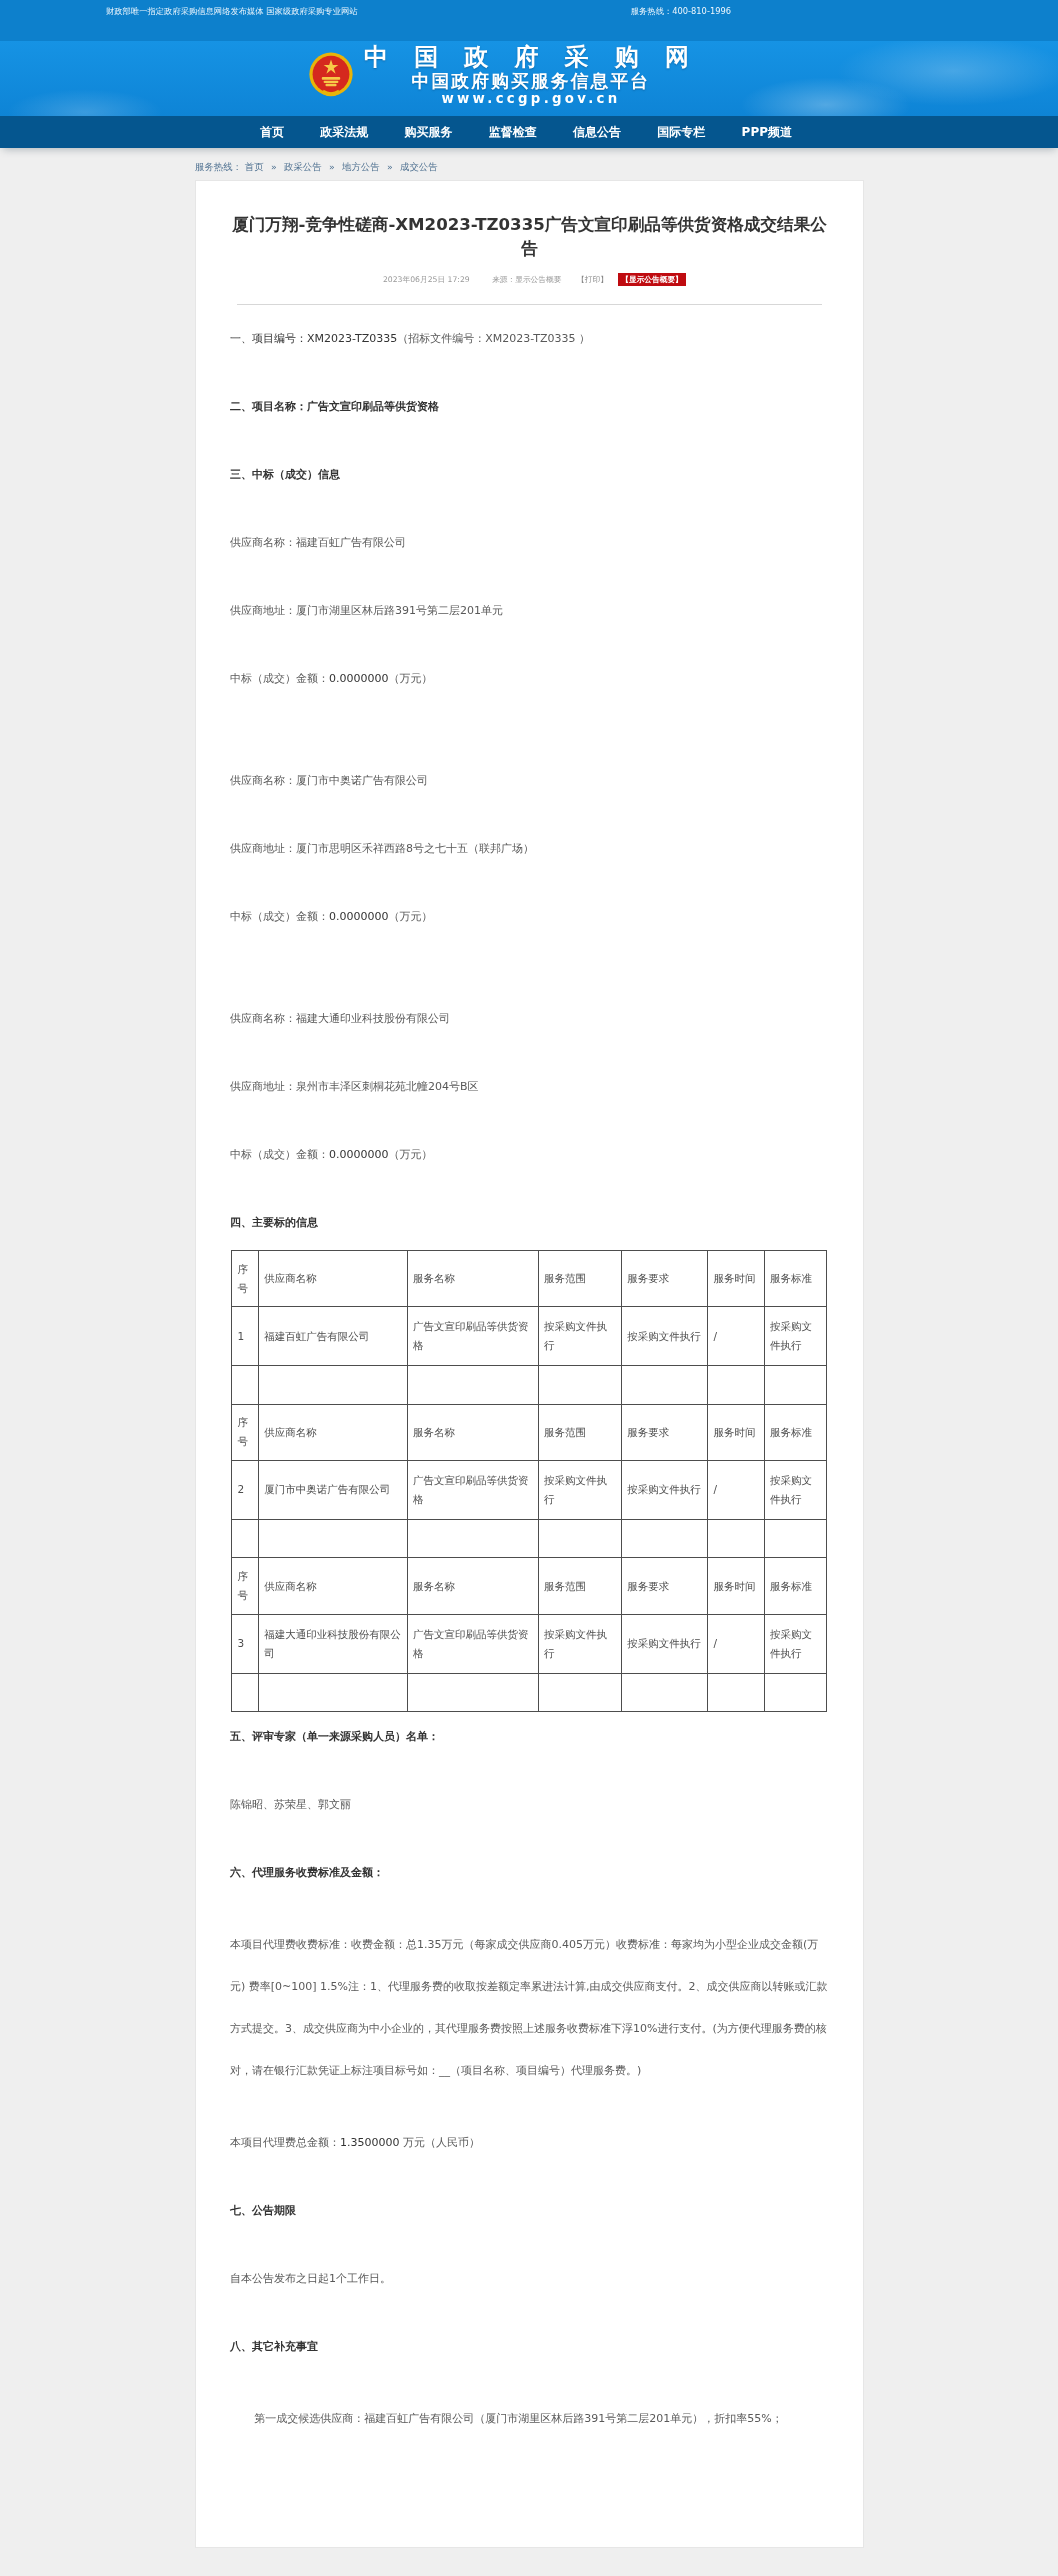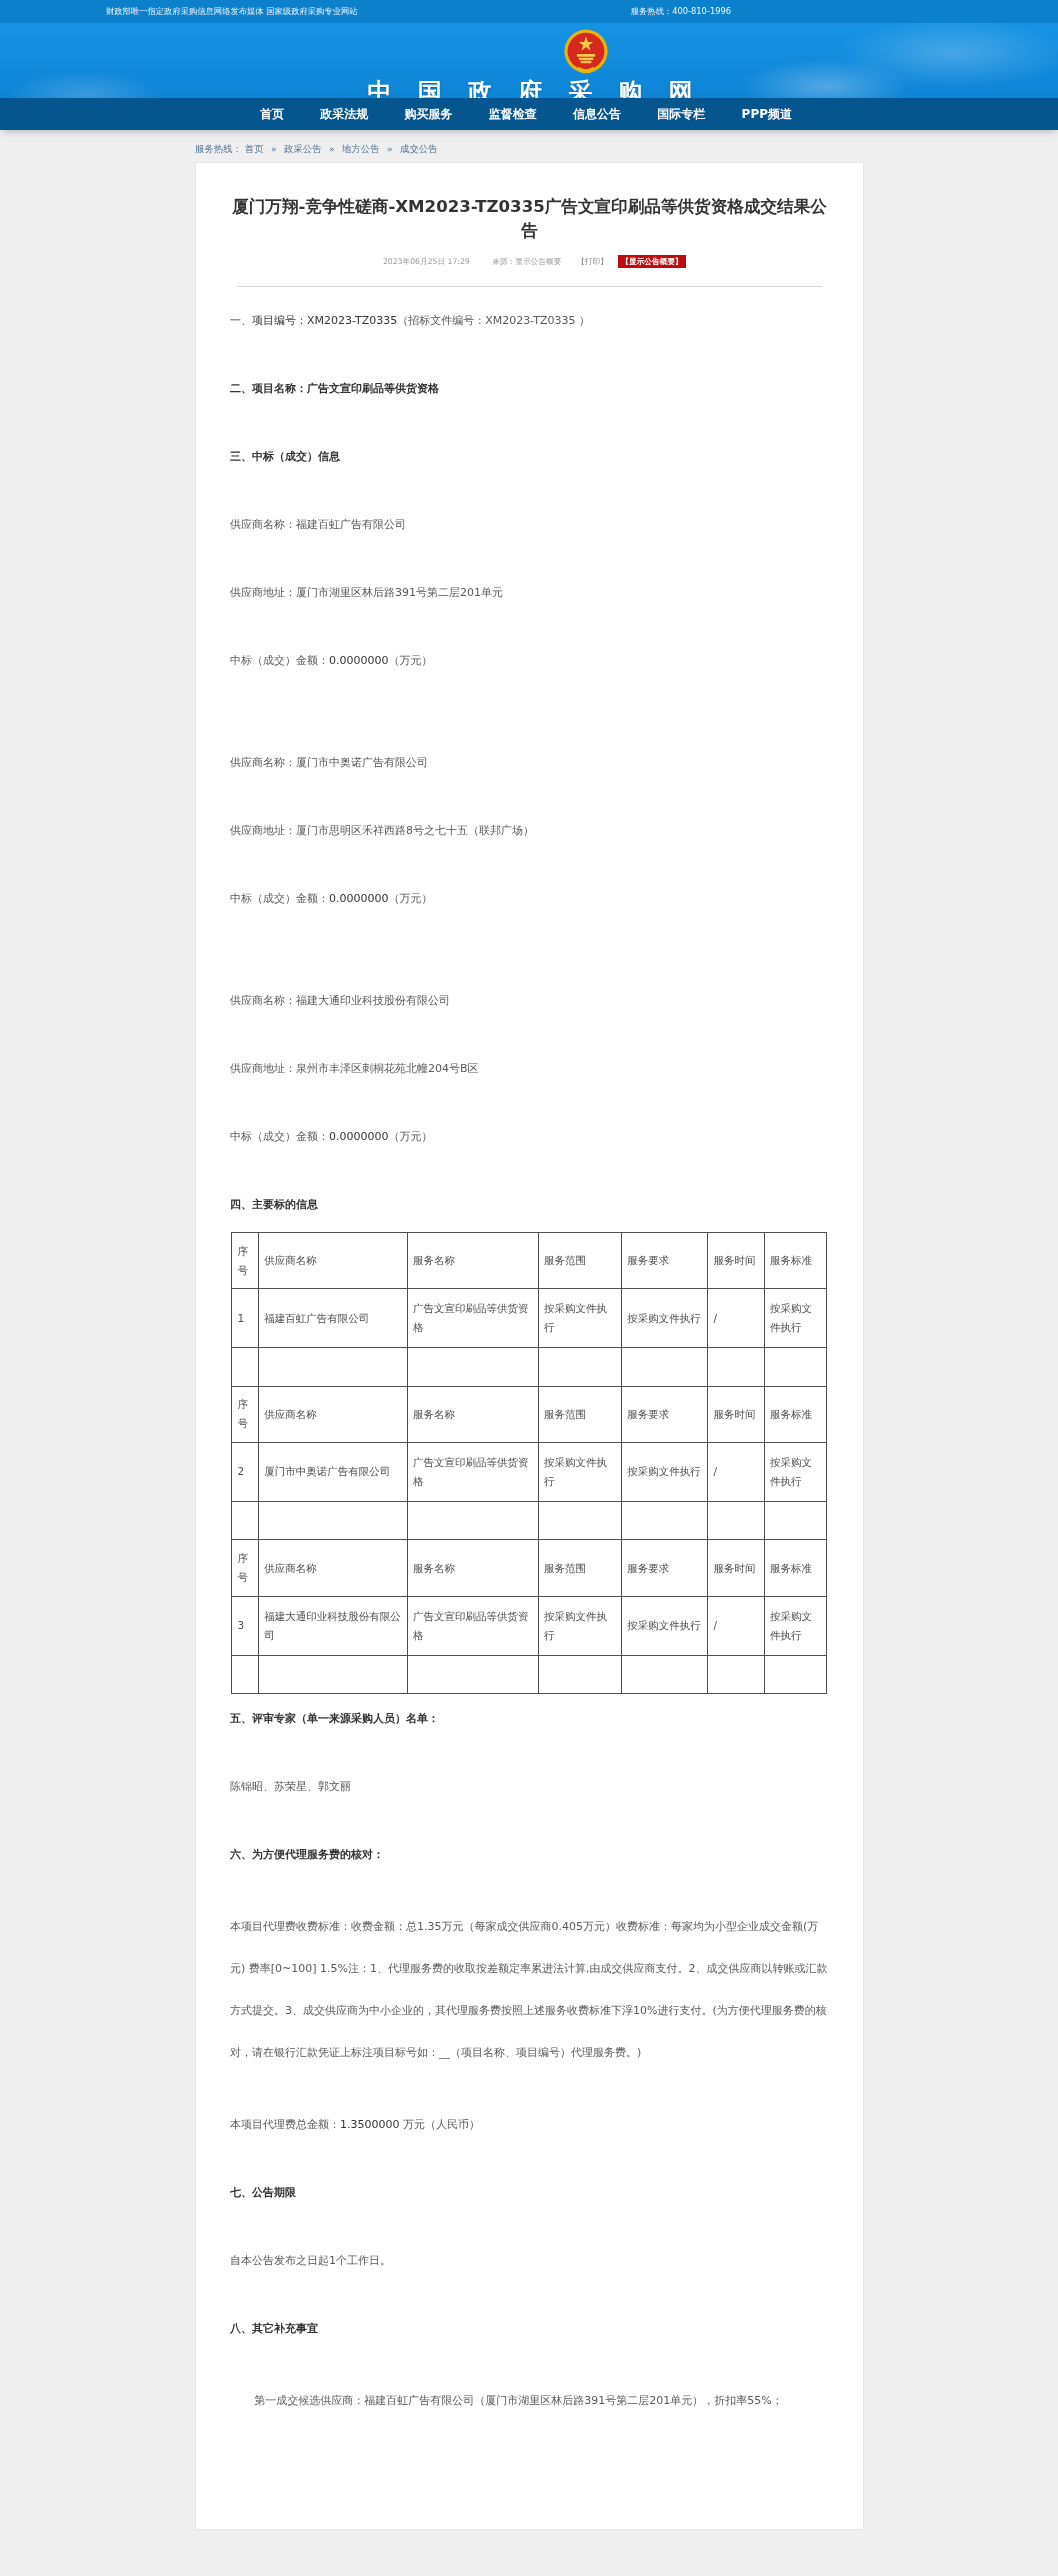--- a/index.html
+++ b/index.html
@@ -5,37 +5,37 @@
   html,body{margin:0;padding:0;}
   body{
     width:1059px;
     background:#efefef;
     font-family:"DejaVu Sans","Liberation Sans",sans-serif;
     color:#595959;
   }
   .container{width:669px;margin:0 auto;}
 
   
-  .topbar{height:23px;background:#0d80cc;}
+  .topbar{height:41px;background:#0d80cc;}
   .topbar-inner{width:669px;margin:0 auto;height:23px;display:flex;align-items:center;justify-content:space-between;}
   .topbar-inner span{color:#eef6fd;font-size:8.3px;}
   .topbar-slogan{margin-left:-89px;}
   .topbar-hotline{margin-right:133px;}
 
   
   .header{
     height:75px;
     background:
       radial-gradient(122px 39px at 78% 85%, rgba(255,255,255,.28), rgba(255,255,255,0) 70%),
       radial-gradient(166px 50px at 90% 40%, rgba(255,255,255,.22), rgba(255,255,255,0) 70%),
       radial-gradient(111px 33px at 8% 95%, rgba(255,255,255,.18), rgba(255,255,255,0) 70%),
       linear-gradient(180deg,#1693e4 0%,#0e84d6 100%);
     overflow:hidden;
   }
-  .header-inner{width:669px;margin:0 auto;display:flex;align-items:center;padding-top:4.4px;flex-direction:column;}
+  .header-inner{width:669px;margin:0 auto;display:flex;align-items:center;padding-top:4.4px;}
   .emblem{width:46px;height:53px;margin-left:113px;flex:0 0 auto;}
   .brand{margin-left:10px;color:#fff;text-align:center;}
   .brand-main{font-size:24px;font-weight:bold;letter-spacing:8.9px;text-shadow:0 1.1px 1.7px rgba(0,60,110,.45);line-height:25.4px;}
   .brand-sub{font-size:17.7px;font-weight:bold;letter-spacing:2.2px;text-shadow:0 1.1px 1.7px rgba(0,60,110,.45);line-height:20px;}
   .brand-url{font-size:13.3px;font-weight:bold;letter-spacing:3.3px;line-height:16.6px;cursor:pointer;}
 
   
   .nav{height:32px;background:#05568f;box-shadow:0 5.5px 7.7px -3.3px rgba(60,80,95,.35);position:relative;}
   .nav-inner{width:669px;margin:0 auto;height:32px;display:flex;align-items:center;justify-content:space-between;padding:0 72px 0 65px;box-sizing:border-box;}
   .nav-item{color:#fff;font-size:12px;font-weight:bold;text-decoration:none;cursor:pointer;white-space:nowrap;}
@@ -261,21 +261,21 @@
               <td></td>
         </tr>
       </tbody>
         </table>
 
       <p class="head">五、评审专家（单一来源采购人员）名单：</p>
       <div class="gap"></div>
       <p>陈锦昭、苏荣星、郭文丽</p>
       <div class="gap"></div>
 
-      <p class="head">六、为方便代理服务费的核对：</p>
+      <p class="head">六、代理服务收费标准及金额：</p>
       <div class="gap"></div>
       <p class="multi">本项目代理费收费标准：收费金额：总1.35万元（每家成交供应商0.405万元）收费标准：每家均为小型企业成交金额(万元) 费率[0~100] 1.5%注：1、代理服务费的收取按差额定率累进法计算,由成交供应商支付。2、成交供应商以转账或汇款方式提交。3、成交供应商为中小企业的，其代理服务费按照上述服务收费标准下浮10%进行支付。(为方便代理服务费的核对，请在银行汇款凭证上标注项目标号如：__（项目名称、项目编号）代理服务费。)</p>
       <div class="gap"></div>
       <p><span>本项目代理费总金额：</span><span class="b">1.3500000</span><span> 万元（人民币）</span></p>
       <div class="gap"></div>
 
       <p class="head">七、公告期限</p>
       <div class="gap"></div>
       <p>自本公告发布之日起1个工作日。</p>
       <div class="gap"></div>

